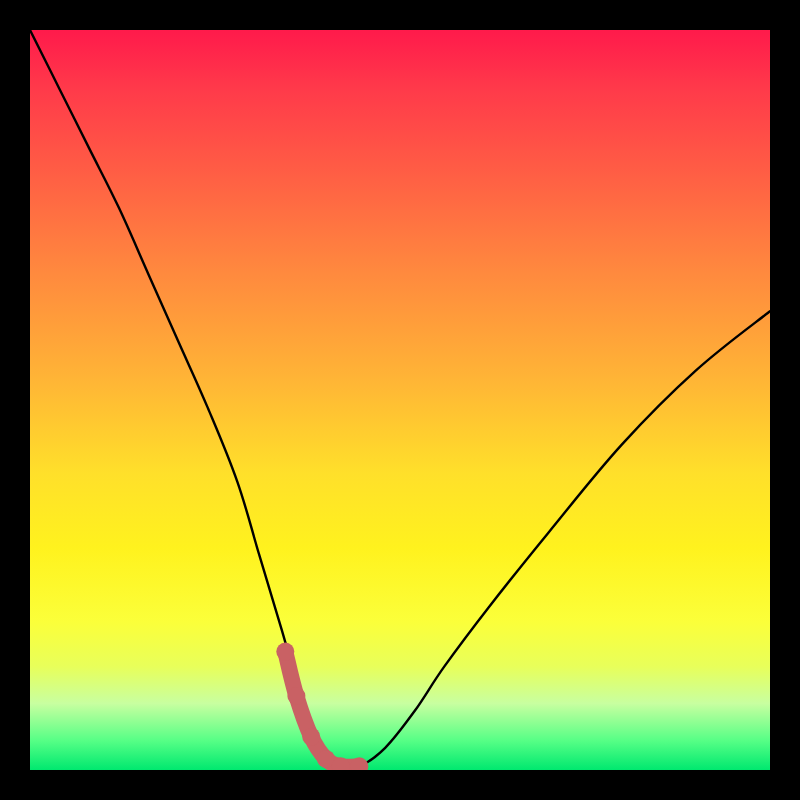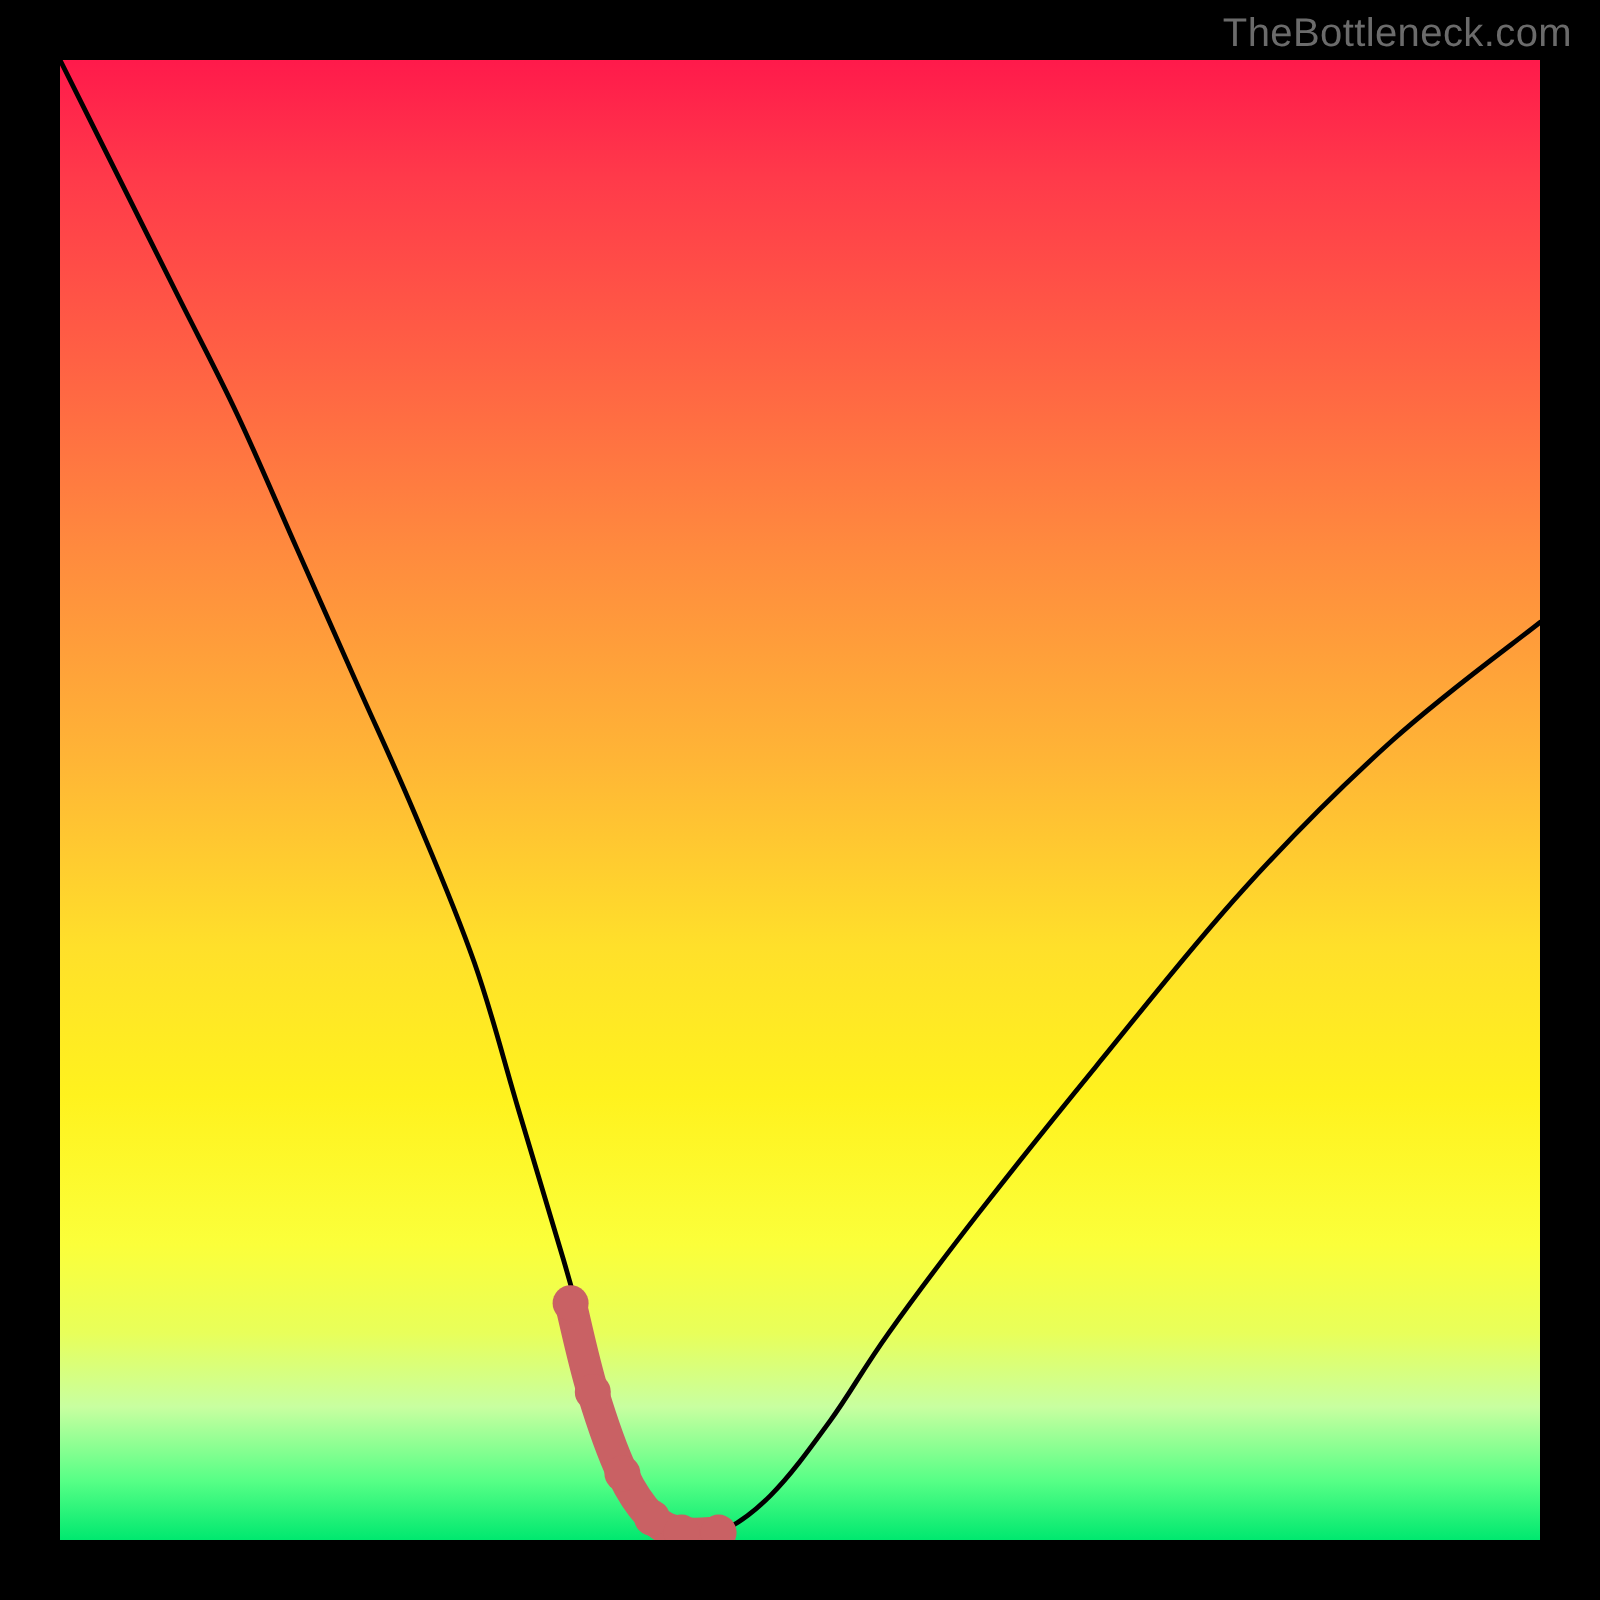--- a/index.html
+++ b/index.html
@@ -72,14 +72,13 @@
             <circle cx="266.4" cy="666" r="9" fill="#c96164"></circle>
             <circle cx="281.2" cy="706.7" r="9" fill="#c96164"></circle>
             <circle cx="296" cy="728.9" r="9" fill="#c96164"></circle>
             <circle cx="310.8" cy="736.3" r="9" fill="#c96164"></circle>
             <circle cx="329.3" cy="736.3" r="9" fill="#c96164"></circle>
           </g>
       </g>
     </svg>
 
   </div>
-  <div class="watermark">TheBottleneck.com</div>
 </div>
 
 </body></html>

